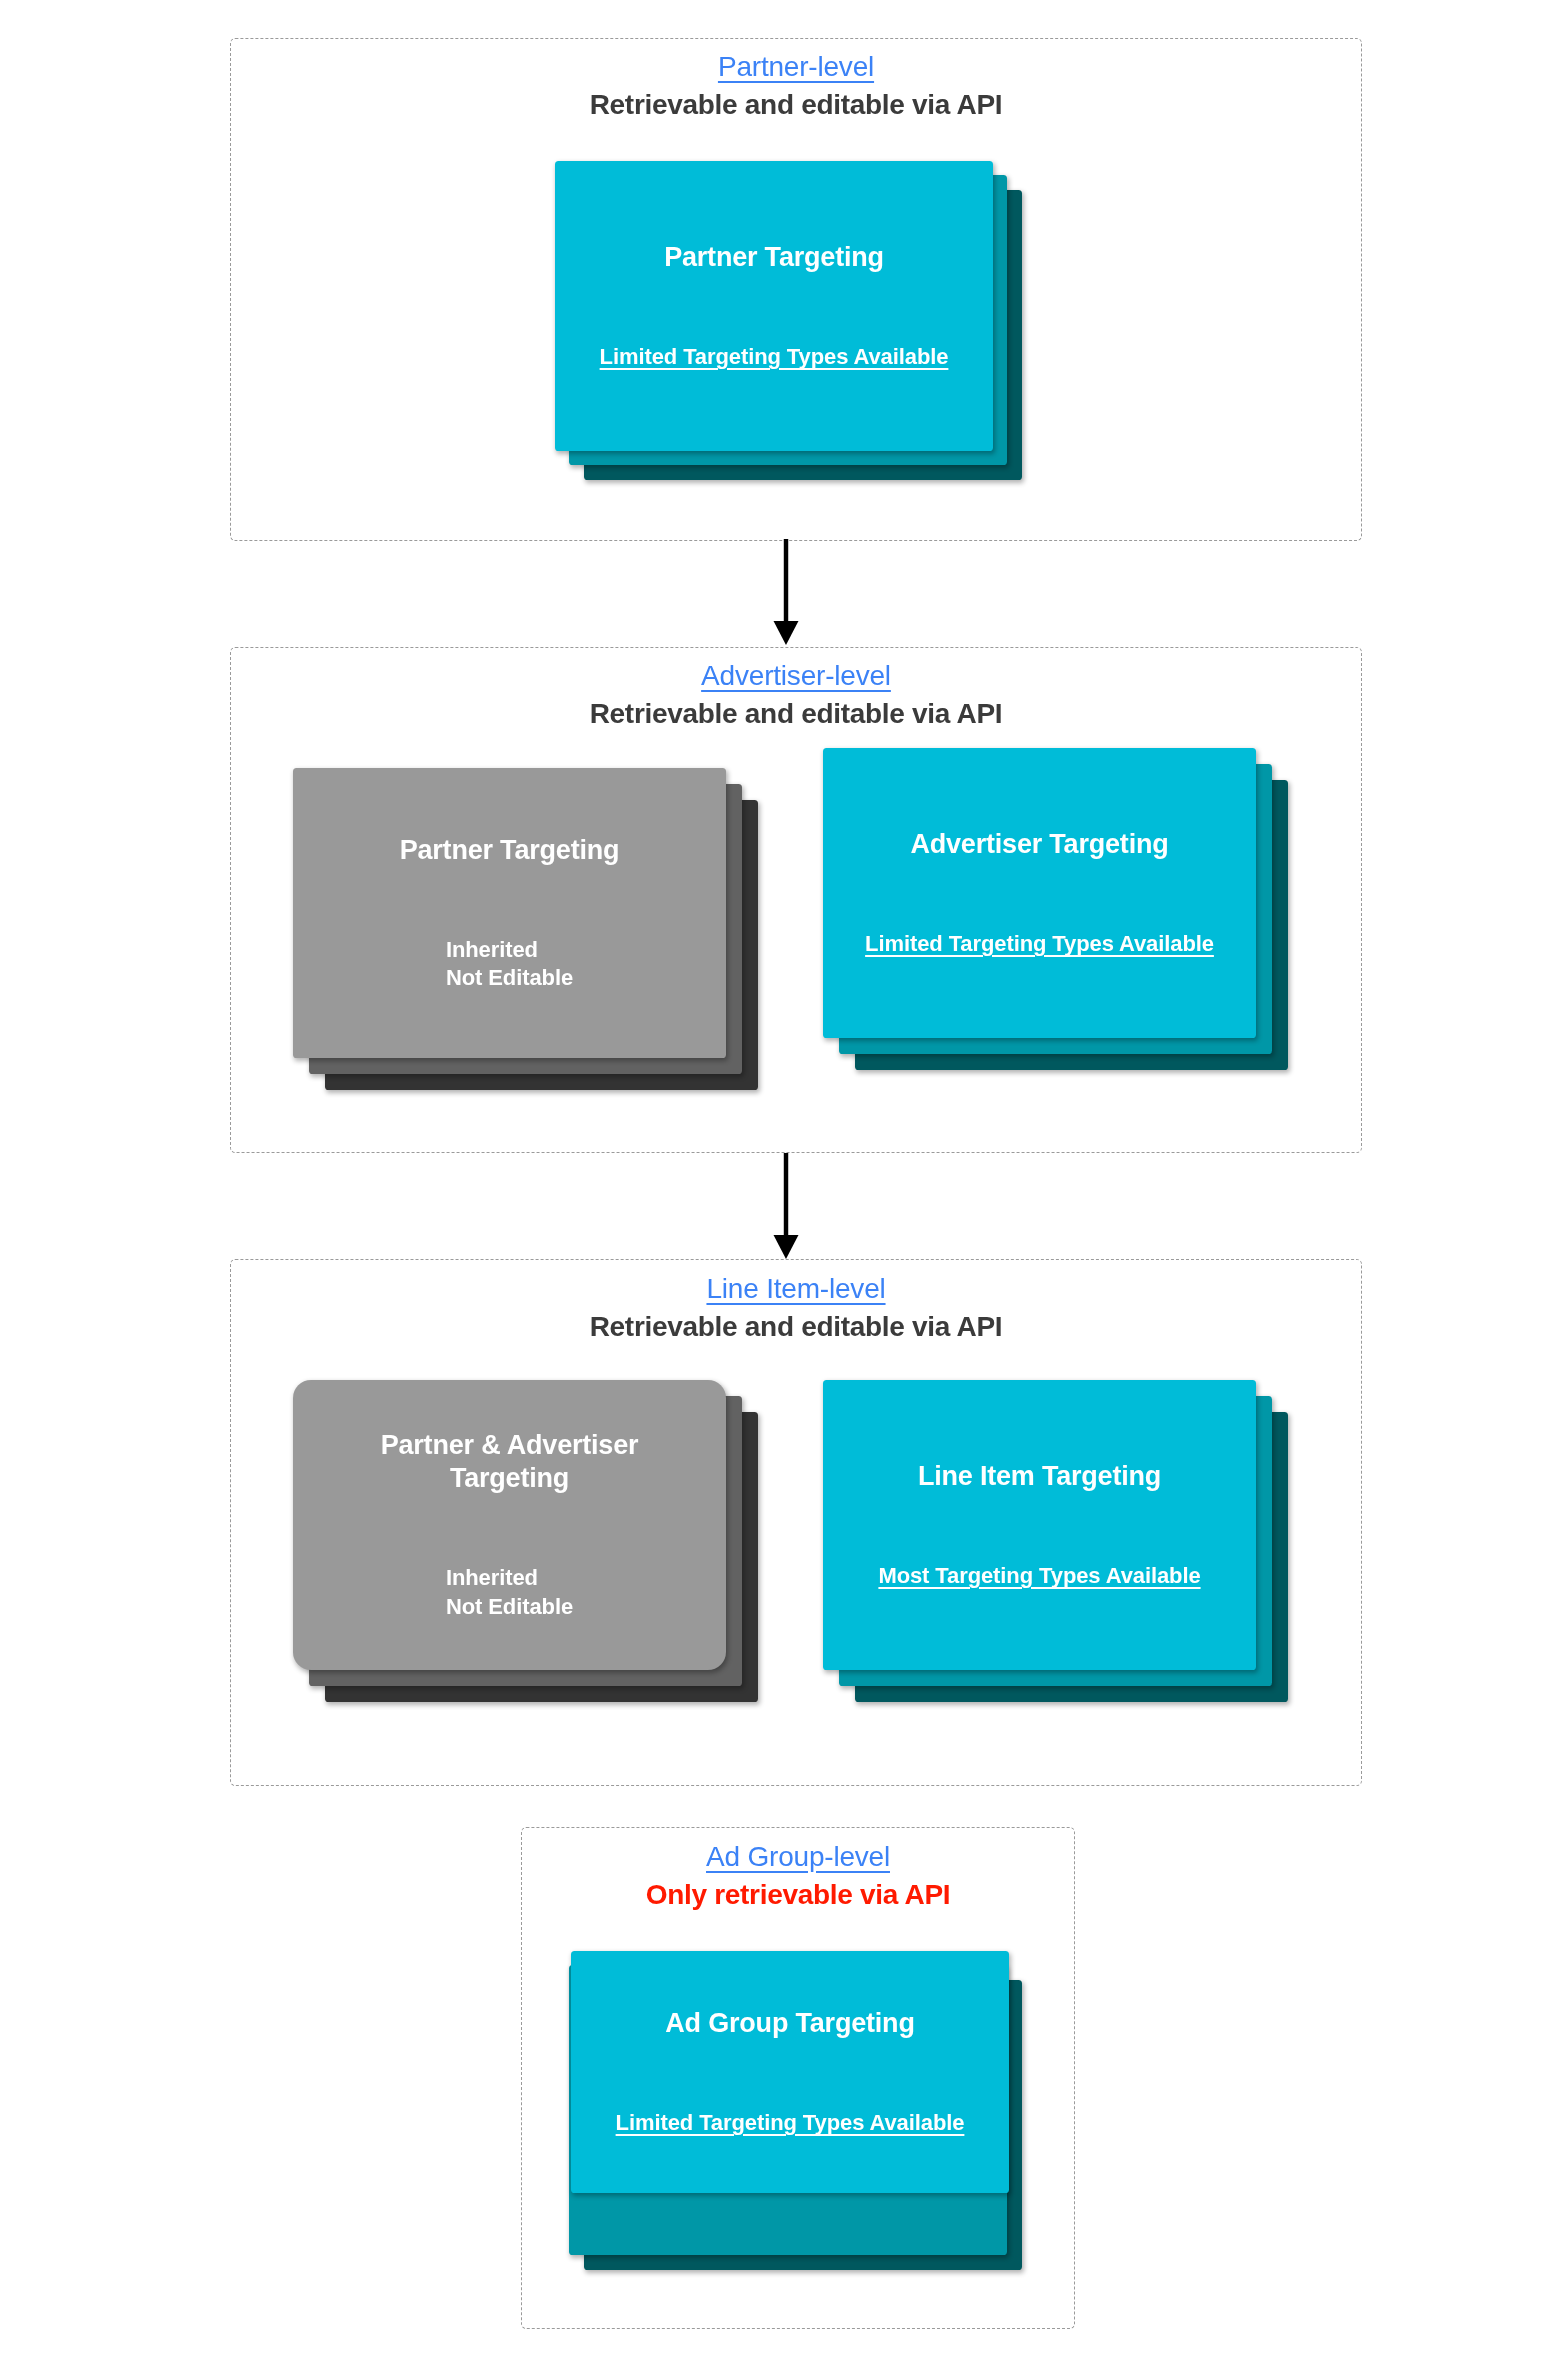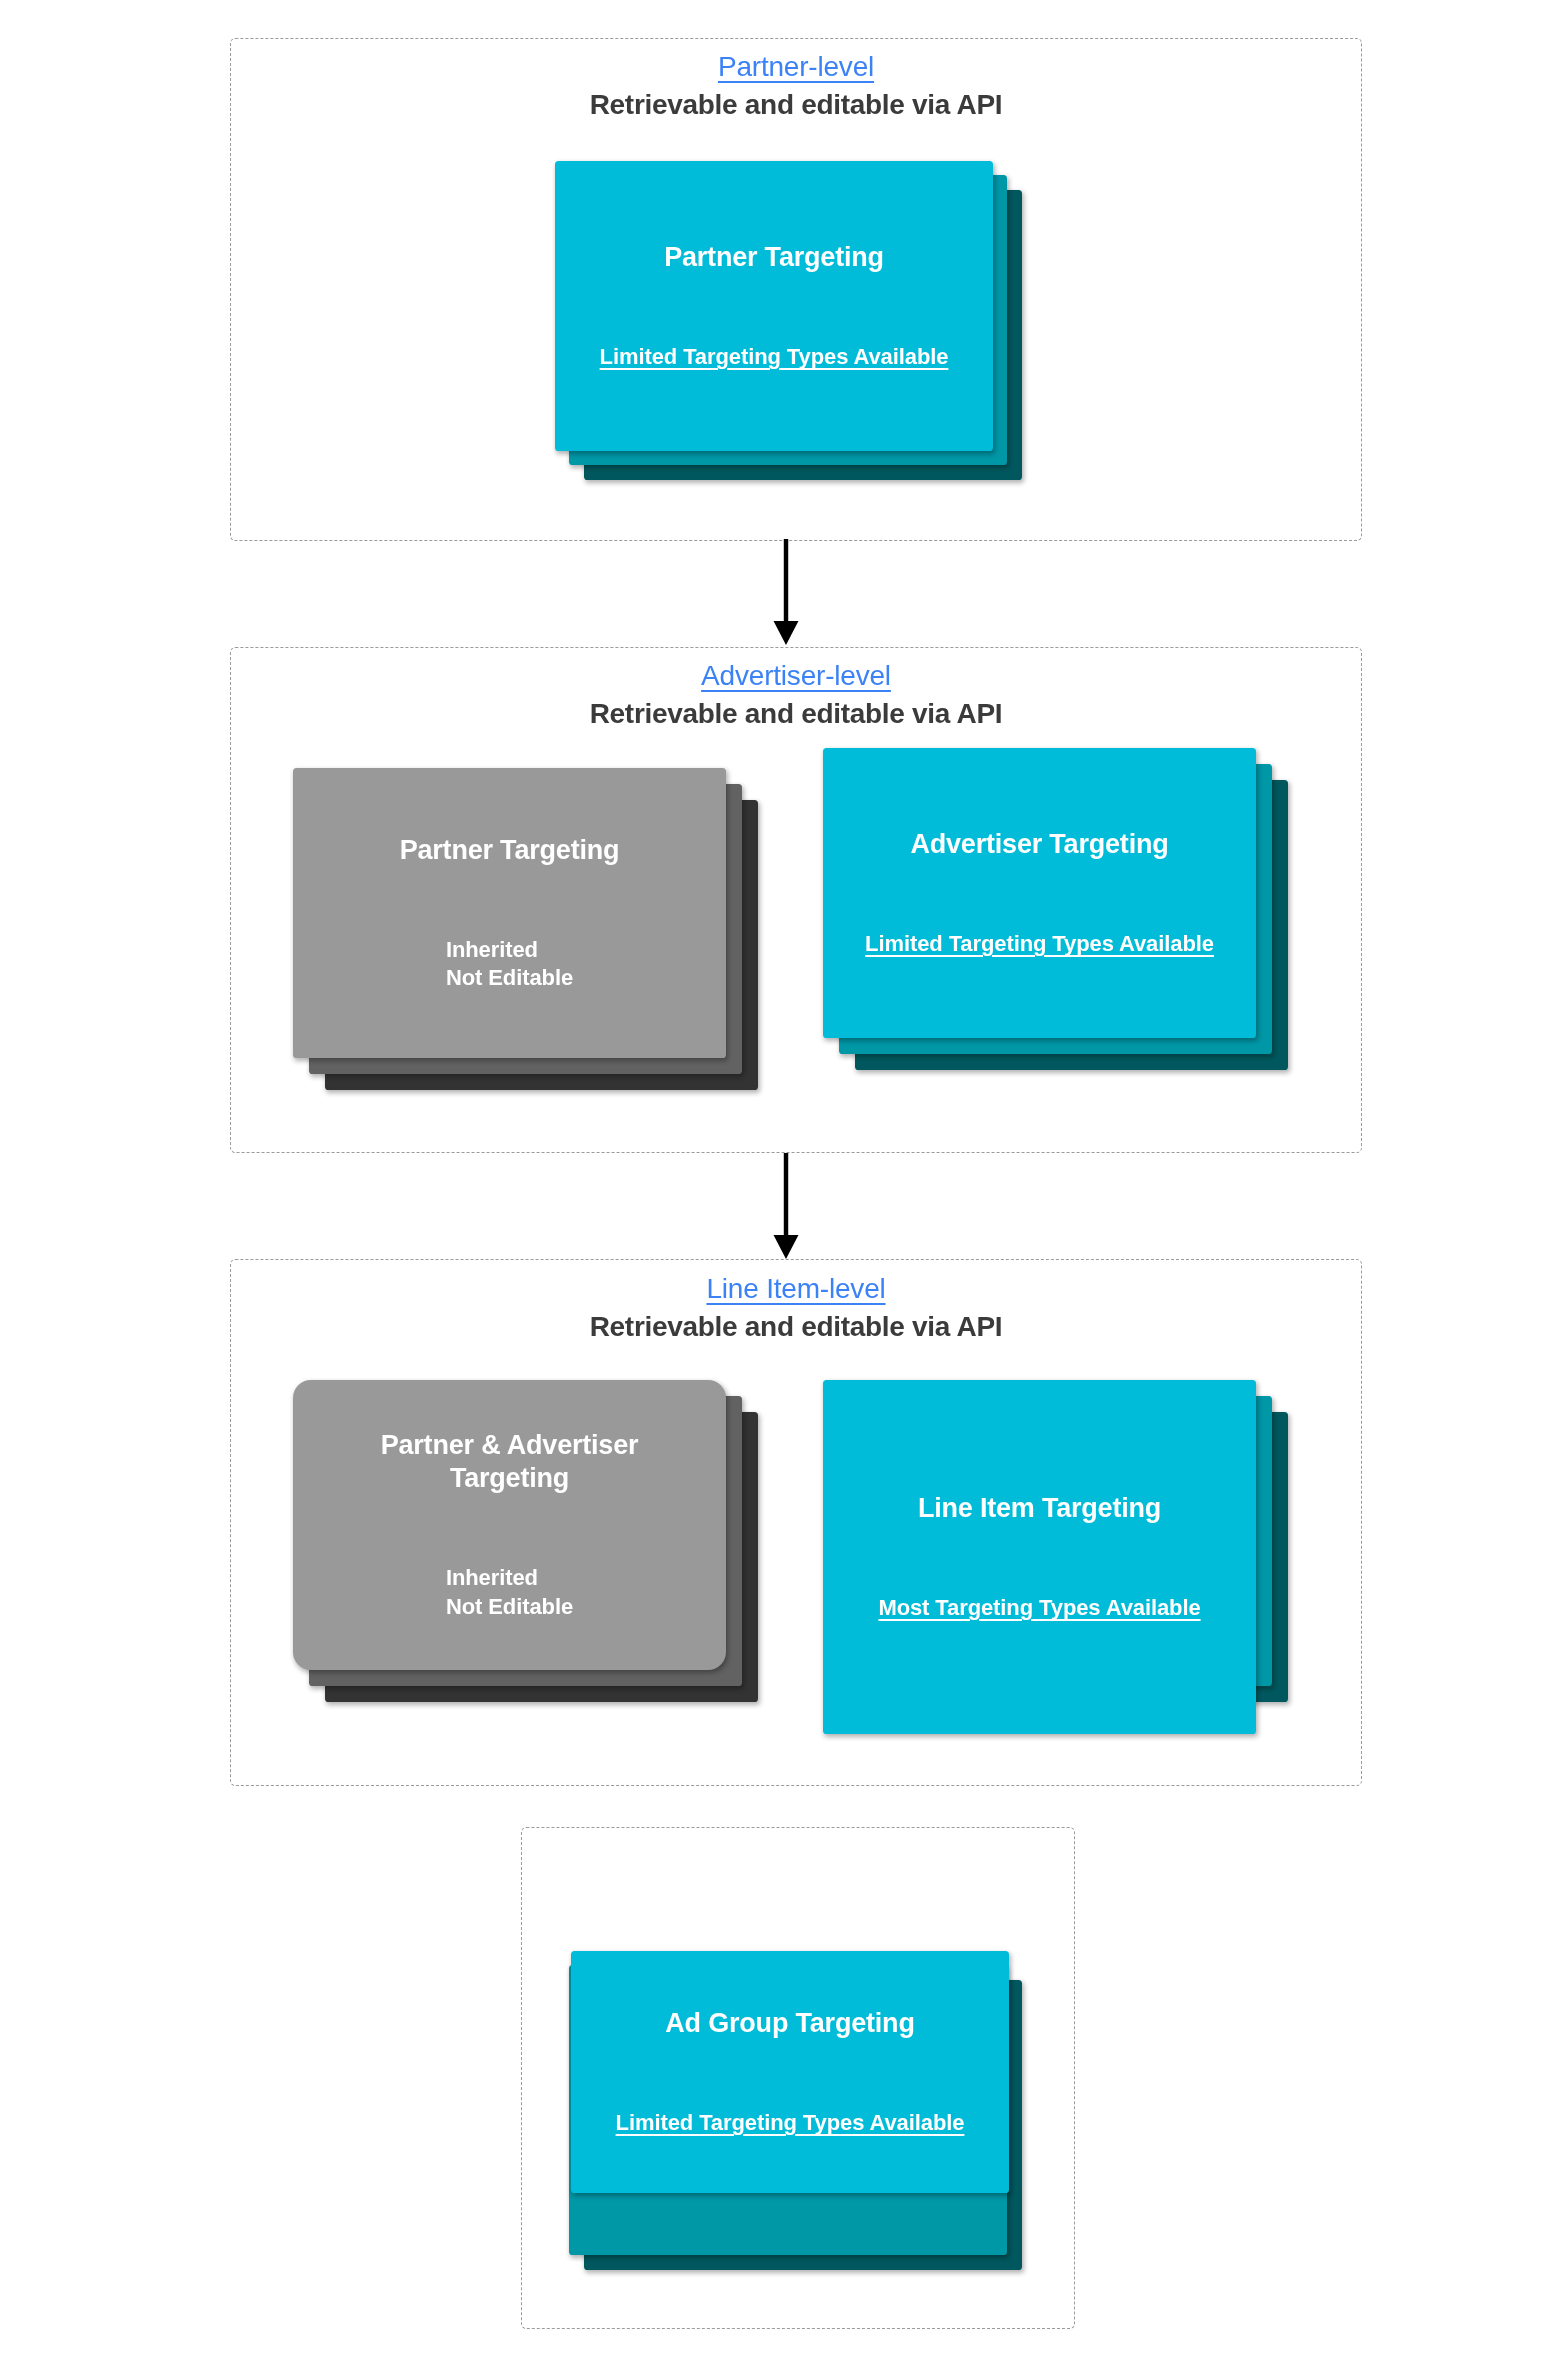--- a/index.html
+++ b/index.html
@@ -186,28 +186,32 @@
     <div class="card-layer front" style="left:0px; top:0px; width:433px; height:290px; background:#999999;border-radius:18px;">
       <div class="card-title" style="max-width:330px;">Partner &amp; Advertiser Targeting</div>
       <div class="card-note" style="white-space:pre-line;">Inherited
 Not Editable</div>
     </div>
   </div>
 
   <div class="card-stack" style="left:823px; top:1380px; width:482px; height:357px;">
     <div class="card-layer back2" style="left:32px; top:32px; width:433px; height:290px; background:#00585e;"></div>
     <div class="card-layer back1" style="left:16px; top:16px; width:433px; height:290px; background:#0097a7;"></div>
-    <div class="card-layer front" style="left:0px; top:0px; width:433px; height:354px; background:#00bcd8;">
+    <div class="card-layer front" style="left:0px; top:0px; width:433px; height:290px; background:#00bcd8;">
       <div class="card-title">Line Item Targeting</div>
       <div class="card-note underlined">Most Targeting Types Available</div>
     </div>
   </div>
 
   <div class="level-box" style="left:521px; top:1827px; width:554px; height:502px;"></div>
 
+  <div class="level-head" style="left:521px; width:554px; top:1840px;">
+    <span class="level-title">Ad Group-level</span>
+    <span class="level-sub red">Only retrievable via API</span>
+  </div>
 
   <div class="card-stack" style="left:555px; top:1951px; width:482px; height:357px;">
     <div class="card-layer back2" style="left:29px; top:29px; width:438px; height:290px; background:#00585e;"></div>
     <div class="card-layer back1" style="left:14.3px; top:14.3px; width:438px; height:290px; background:#0097a7;"></div>
     <div class="card-layer front" style="left:16px; top:0px; width:438px; height:242px; background:#00bcd8;">
       <div class="card-title">Ad Group Targeting</div>
       <div class="card-note underlined">Limited Targeting Types Available</div>
     </div>
   </div>
 

